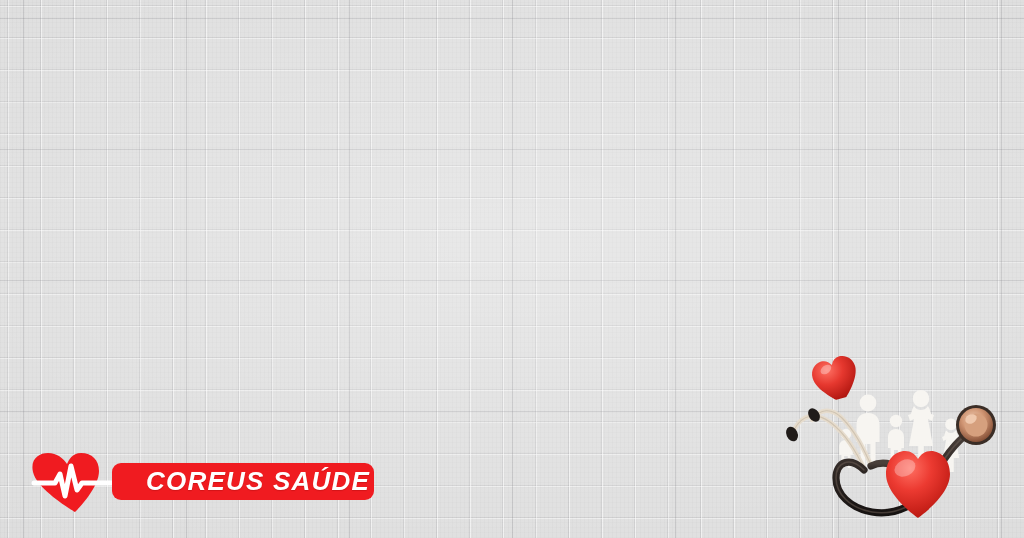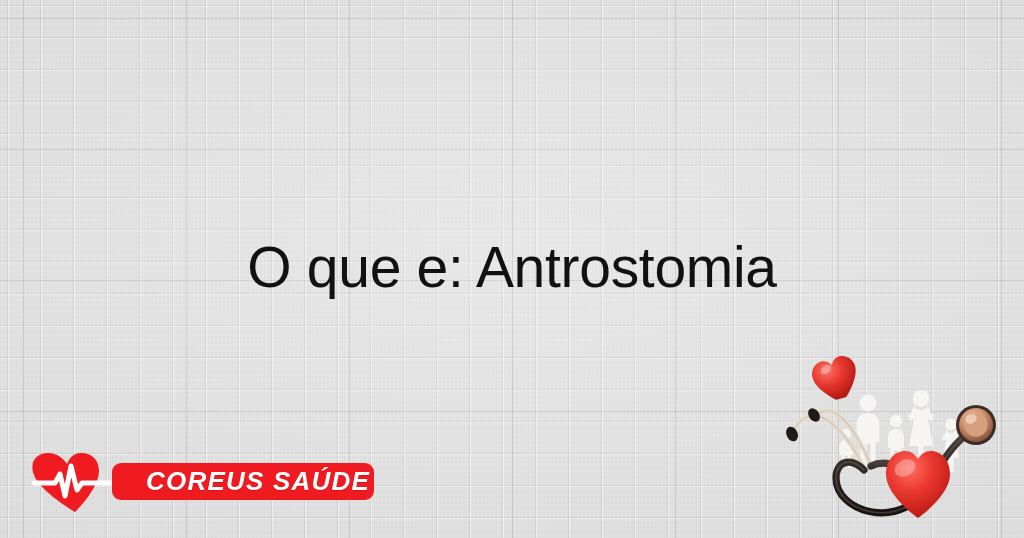--- a/index.html
+++ b/index.html
@@ -129,21 +129,20 @@
 </head>
 <body>
 
 <div id="slide">
 
   <div class="bg-base"></div>
   <div class="bg-major"></div>
   <div class="bg-fiber"></div>
   <div class="bg-vignette"></div>
 
-  <div class="title">O que e: Antrostomia</div>
 
   <div class="brand">
 
     <div class="brand-heart">
       <svg viewBox="0 0 92 62" xmlns="http://www.w3.org/2000/svg">
         <path d="M46 60 C46 60 8 38 4 20 C1 7 10 1 19 1 C28 1 34 6 38 12 C40 8 43 1 52 1 C63 1 70 8 70 19 C70 37 46 60 46 60 Z" fill="#f01b20"></path>
         <path d="M5 31 L26 31 L31 22 L36 44 L42 14 L48 38 L53 31 L88 31" fill="none" stroke="#ffffff" stroke-width="5" stroke-linecap="round" stroke-linejoin="round"></path>
       </svg>
     </div>
 

